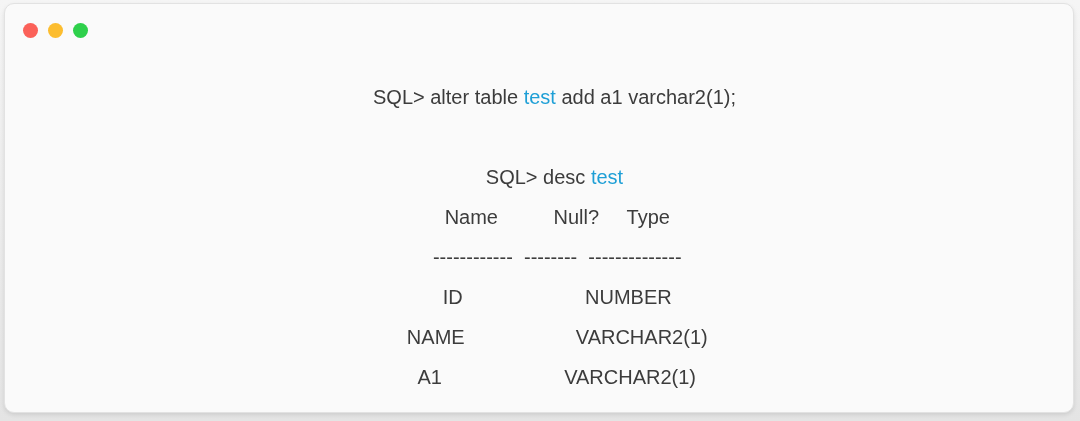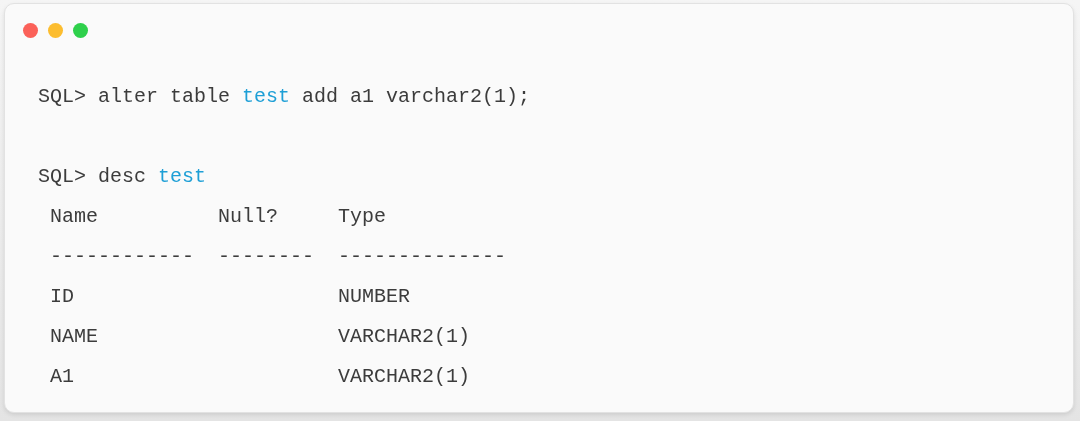--- a/index.html
+++ b/index.html
@@ -35,27 +35,28 @@
     gap: 10px;
   }
   .dot {
     width: 15px;
     height: 15px;
     border-radius: 50%;
     display: inline-block;
     cursor: pointer;
   }
   .terminal {
-    font-family: Liberation Mono, monospace;
+    font-family: Liberation Sans, sans-serif;
     font-size: 20px;
     line-height: 40px;
     white-space: pre;
     color: #3c3c3c;
     padding: 39px 2px 0 33px;
     letter-spacing: 0;
+    text-align: center;
   }
   .terminal-line {
     min-height: 40px;
   }
 </style>
 </head>
 <body style="background: rgb(236, 236, 236);">
 
 <div class="page">
   <div class="window" style="background: rgb(250, 250, 250); border-color: rgb(226, 226, 226);">

